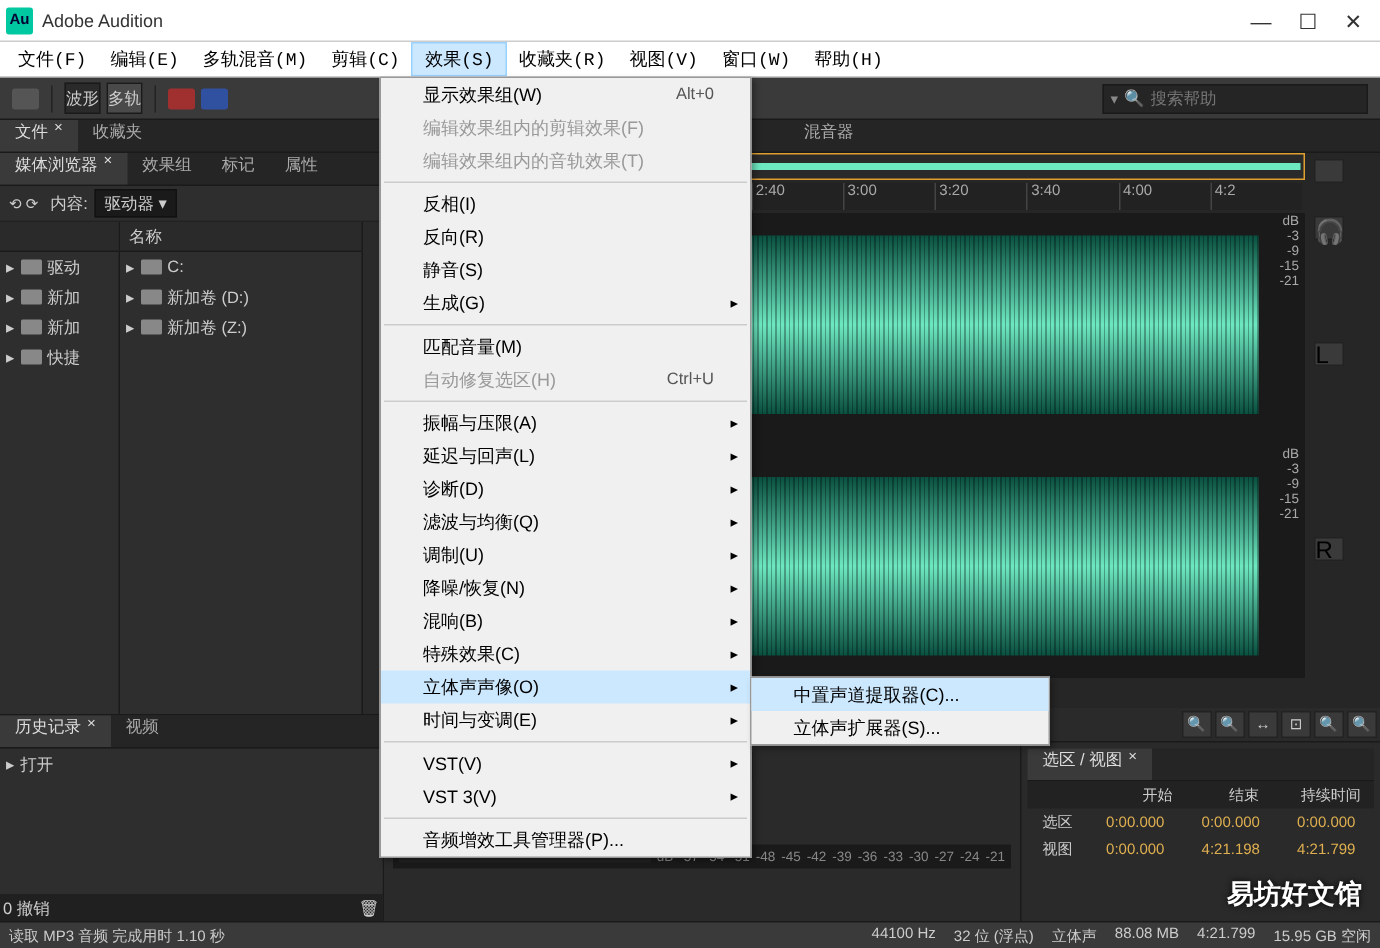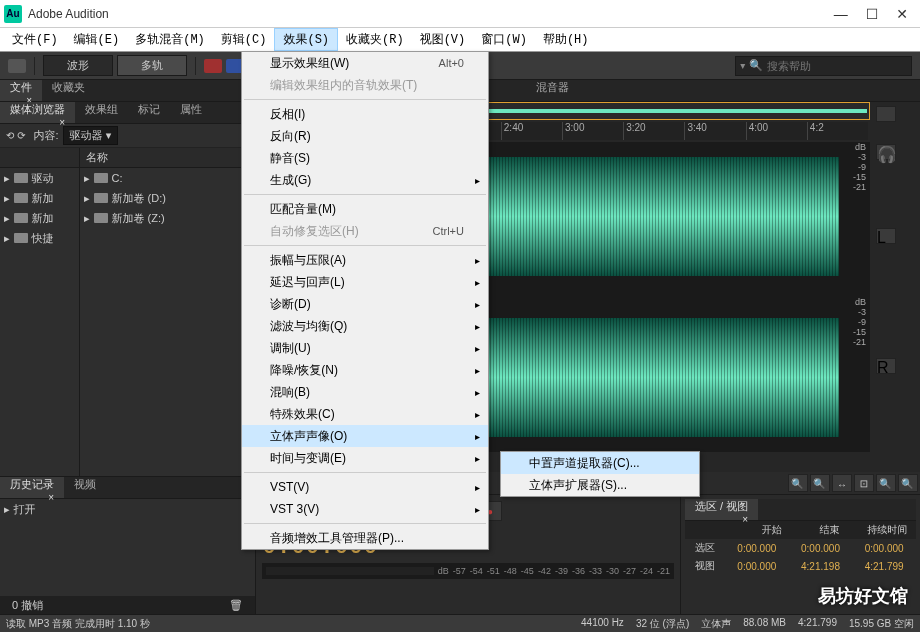--- a/index.html
+++ b/index.html
@@ -8,29 +8,29 @@
 .app-icon { width: 18px; height: 18px; background: #00c8a0; border-radius: 2px; display: flex; align-items: center; justify-content: center; font-size: 10px; font-weight: bold; color: #003; margin-right: 6px; }
 .app-title { font-size: 12px; color: #333; flex: 1; }
 .win-controls { display: flex; gap: 18px; margin-right: 8px; }
 .win-btn { font-size: 14px; color: #333; cursor: pointer; }
 .menu-bar { height: 24px; background: #fff; display: flex; align-items: center; padding: 0 4px; border-bottom: 1px solid #999; }
 .menu-item { padding: 2px 8px; font-size: 12px; color: #000; cursor: pointer; font-family: Liberation Mono, monospace; }
 .menu-item.active { background: #cce8ff; border: 1px solid #99d1ff; }
 .toolbar { height: 28px; background: #3a3a3a; border-bottom: 1px solid #1a1a1a; display: flex; align-items: center; padding: 0 8px; gap: 4px; }
 .tb-sep { width: 1px; height: 18px; background: #222; margin: 0 4px; }
 .tb-icon { width: 18px; height: 14px; background: #555; border-radius: 2px; }
-.tb-tab { padding: 2px 23px; font-size: 11px; color: #ccc; background: #2a2a2a; border: 1px solid #1a1a1a; cursor: pointer; }
+.tb-tab { padding: 2px 0; font-size: 11px; color: #ccc; background: #2a2a2a; border: 1px solid #1a1a1a; cursor: pointer; }
 .tb-tab.alt { background: #4a4a4a; }
 .search-box { margin-left: auto; display: flex; align-items: center; background: #252525; border: 1px solid #1a1a1a; height: 20px; padding: 0 4px; }
 .search-box input { background: transparent; border: none; color: #999; font-size: 11px; width: 140px; outline: none; }
 .search-icn { color: #888; font-size: 11px; margin-right: 4px; }
 .main-area { display: flex; height: calc(100% - 98px); }
 .left-panel { width: 256px; background: #2e2e2e; border-right: 1px solid #1a1a1a; display: flex; flex-direction: column; }
 .panel-tabs { height: 22px; background: #252525; display: flex; align-items: center; border-bottom: 1px solid #1a1a1a; }
-.panel-tab { padding: 0 10px; font-size: 11px; color: #aaa; height: 100%; display: flex; align-items: flex-end; cursor: pointer; flex-direction: column; }
+.panel-tab { padding: 0 10px; font-size: 11px; color: #aaa; height: 100%; display: flex; align-items: flex-start; cursor: pointer; }
 .panel-tab.active { background: #3a3a3a; color: #ddd; }
 .panel-tab .x { margin-left: 4px; font-size: 10px; }
 .sub-tabs { height: 22px; background: #252525; display: flex; align-items: center; border-bottom: 1px solid #1a1a1a; }
 .content-row { height: 24px; display: flex; align-items: center; padding: 0 6px; font-size: 11px; color: #ccc; border-bottom: 1px solid #222; }
 .content-drop { background: #1a1a1a; border: 1px solid #111; padding: 1px 6px; font-size: 11px; color: #ccc; margin-left: 4px; }
 .tree-area { flex: 1; display: flex; }
 .tree-left { width: 80px; border-right: 1px solid #1a1a1a; }
 .tree-right { flex: 1; }
 .tree-header { height: 20px; background: #2a2a2a; border-bottom: 1px solid #1a1a1a; font-size: 11px; color: #ccc; padding: 0 6px; display: flex; align-items: center; }
 .tree-item { height: 20px; display: flex; align-items: center; font-size: 11px; color: #ccc; padding: 0 4px; gap: 4px; cursor: pointer; }
@@ -60,22 +60,22 @@
 .meter-bar { flex: 1; height: 8px; background: #222; }
 .selection-panel { width: 240px; border-left: 1px solid #1a1a1a; padding: 4px; font-size: 11px; color: #ccc; }
 .sel-header { display: flex; background: #222; height: 18px; align-items: center; }
 .sel-header span { flex: 1; text-align: center; font-size: 10px; }
 .sel-row { display: flex; height: 18px; align-items: center; }
 .sel-row span { flex: 1; text-align: center; font-size: 10px; color: #e0b050; }
 .sel-row .lbl { color: #ccc; flex: 0 0 40px; }
 .status-bar { height: 18px; background: #3a3a3a; border-top: 1px solid #1a1a1a; display: flex; align-items: center; font-size: 10px; color: #ccc; padding: 0 6px; }
 .status-item { margin-right: 12px; }
 .status-bar .right { margin-left: auto; display: flex; gap: 12px; }
-.undo-bar { height: 18px; background: #202020; display: flex; align-items: center; font-size: 11px; color: #ccc; padding: 0 12px; }
-.dropdown-menu { position: absolute; left: 241px; top: 51px; width: 248px; background: #f0f0f0; border: 1px solid #999; box-shadow: 2px 2px 4px rgba(0,0,0,0.3); z-index: 100; }
+.undo-bar { height: 18px; background: #202020; display: flex; align-items: center; font-size: 11px; color: #ccc; padding: 0 2px; }
+.dropdown-menu { position: absolute; left: 253px; top: 51px; width: 248px; background: #f0f0f0; border: 1px solid #999; box-shadow: 2px 2px 4px rgba(0,0,0,0.3); z-index: 100; }
 .dd-item { height: 22px; display: flex; align-items: center; padding: 0 24px 0 28px; font-size: 12px; color: #000; cursor: pointer; position: relative; }
 .dd-item.disabled { color: #999; }
 .dd-item.highlighted { background: #cce8ff; }
 .dd-item .shortcut { margin-left: auto; font-size: 11px; color: #555; }
 .dd-item .arrow { position: absolute; right: 8px; font-size: 10px; }
 .dd-sep { height: 1px; background: #ccc; margin: 3px 2px; }
 .submenu { position: absolute; left: 500px; top: 451px; width: 200px; background: #f0f0f0; border: 1px solid #999; box-shadow: 2px 2px 4px rgba(0,0,0,0.3); z-index: 101; }
 .watermark { position: absolute; right: 12px; bottom: 24px; font-size: 18px; color: #fff; font-weight: bold; text-shadow: 0 0 4px #000; }
 .right-icons { position: absolute; right: 4px; top: 0; width: 40px; display: flex; flex-direction: column; gap: 4px; padding-top: 4px; }
 .right-icn { width: 20px; height: 16px; background: #3a3a3a; border: 1px solid #222; }
@@ -355,20 +355,23 @@
       <span>15.95 GB 空闲</span>
     </div>
 </div>
 
 <div class="dropdown-menu" id="effects-menu">
     <div class="dd-item">
       <span>显示效果组(W)</span>
       <span class="shortcut">Alt+0</span>
     </div>
     <div class="dd-item disabled">
+      <span>编辑效果组内的剪辑效果(F)</span>
+    </div>
+    <div class="dd-item disabled">
       <span>编辑效果组内的音轨效果(T)</span>
     </div>
     <div class="dd-sep"></div>
     <div class="dd-item">
       <span>反相(I)</span>
     </div>
     <div class="dd-item">
       <span>反向(R)</span>
     </div>
     <div class="dd-item">

